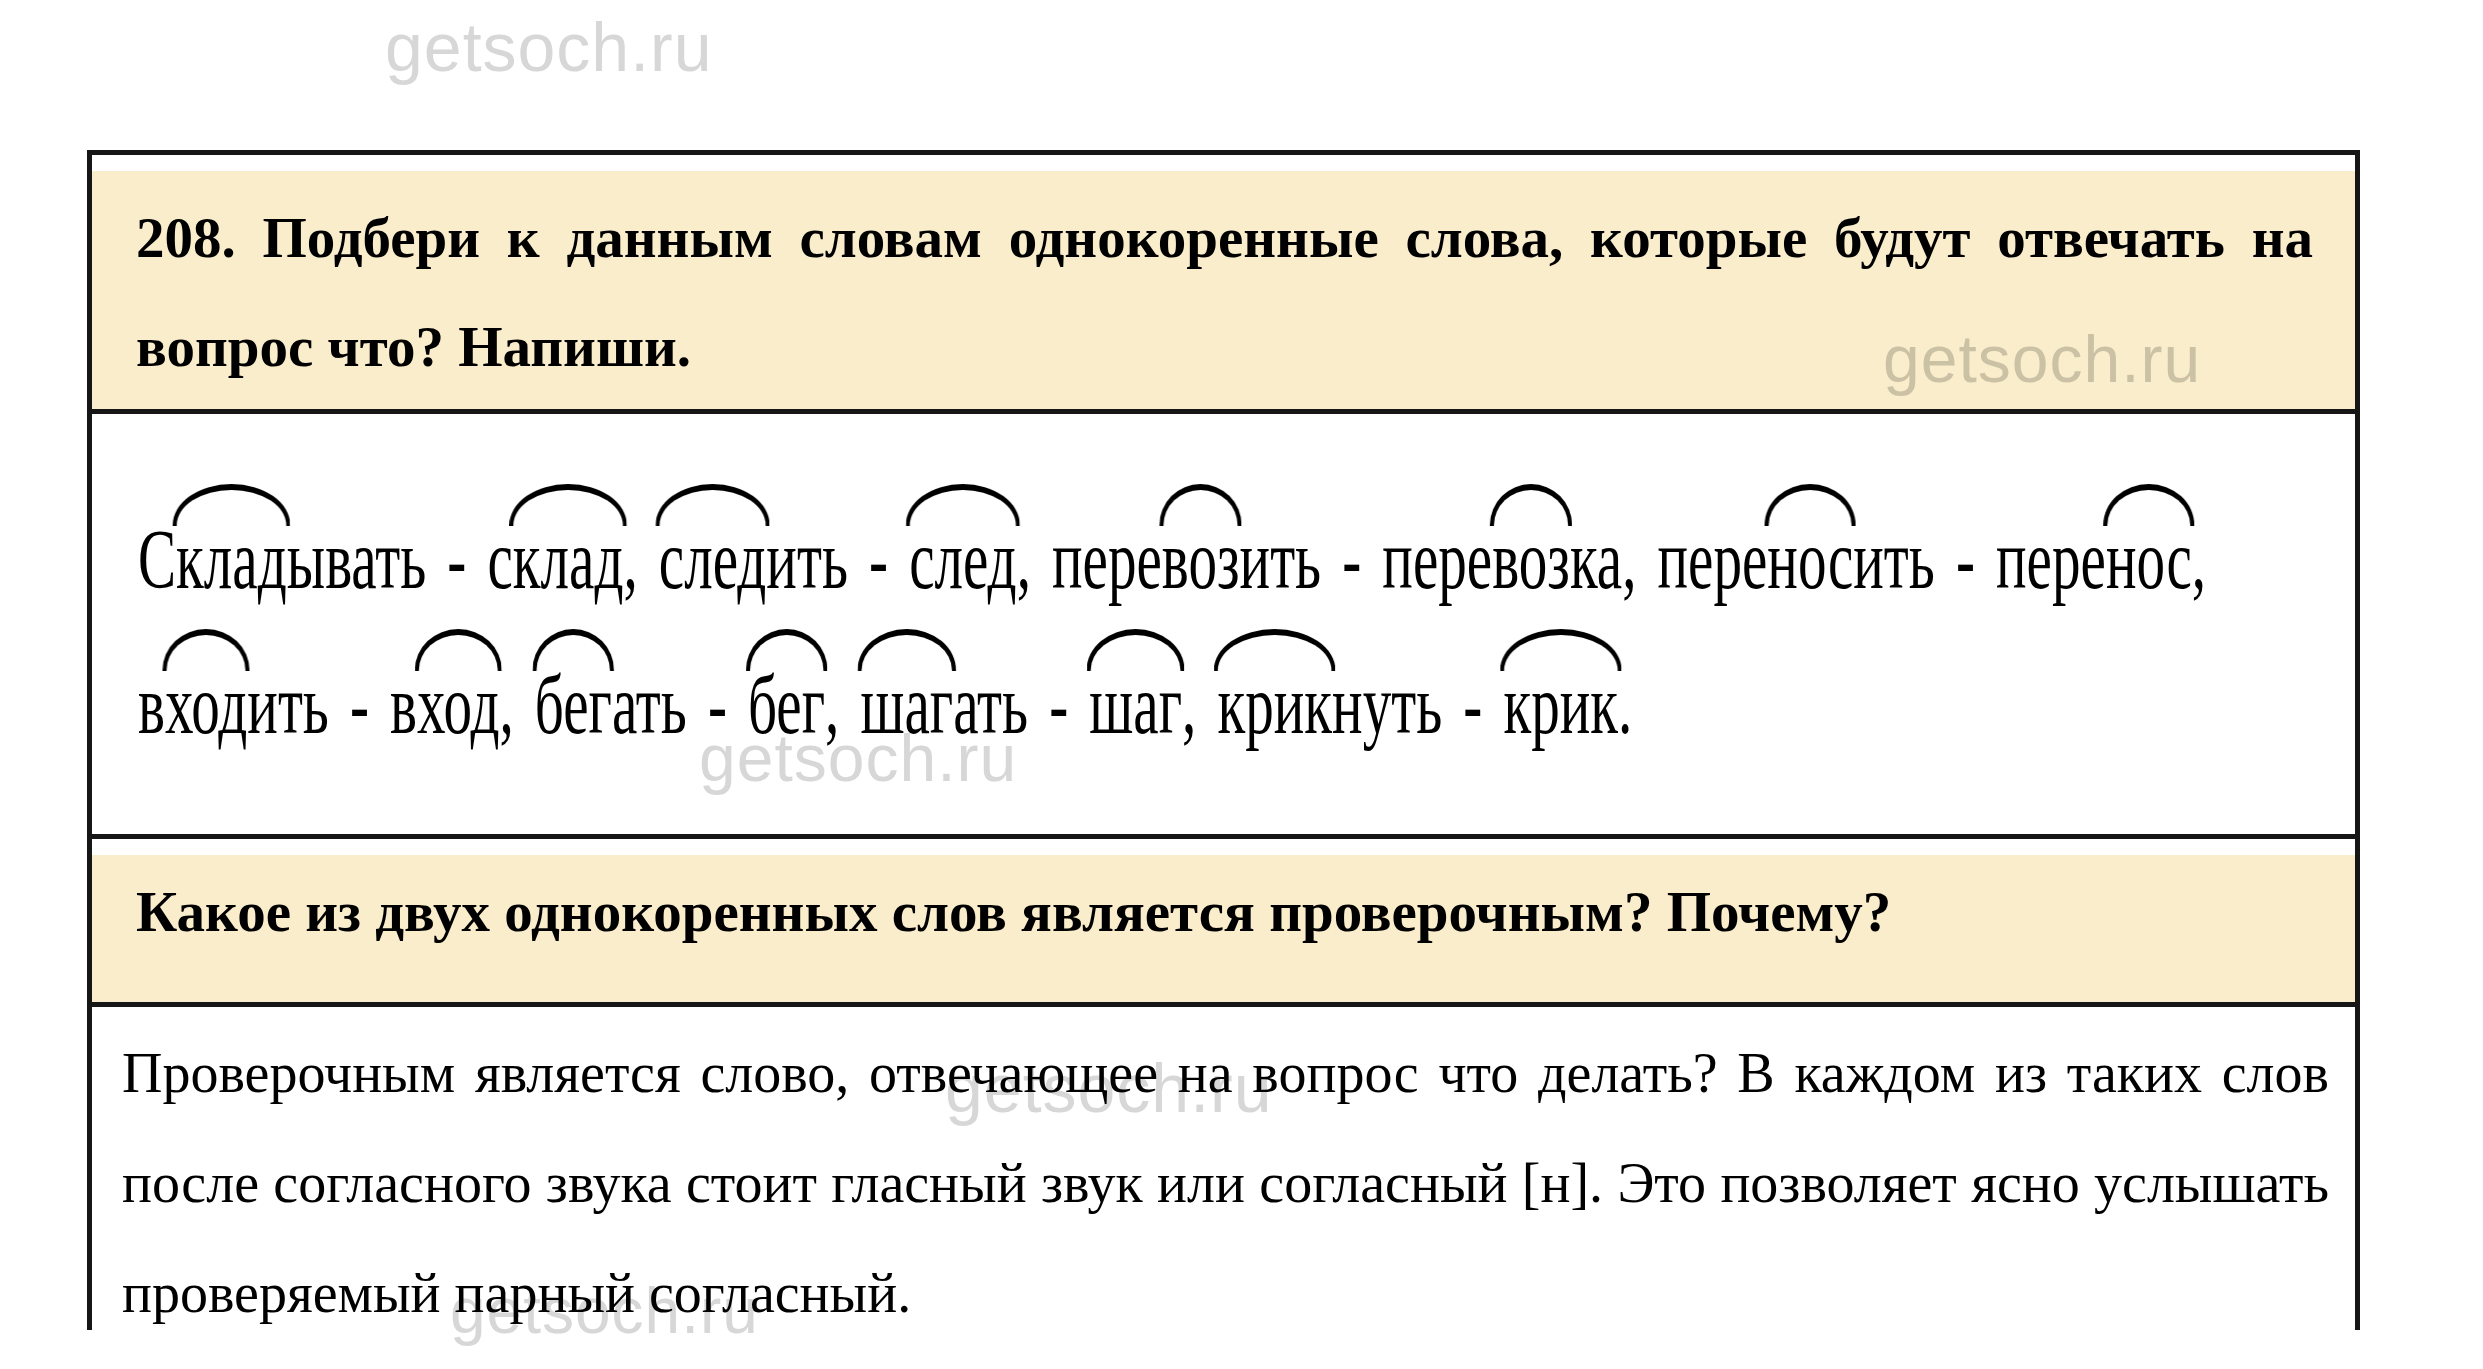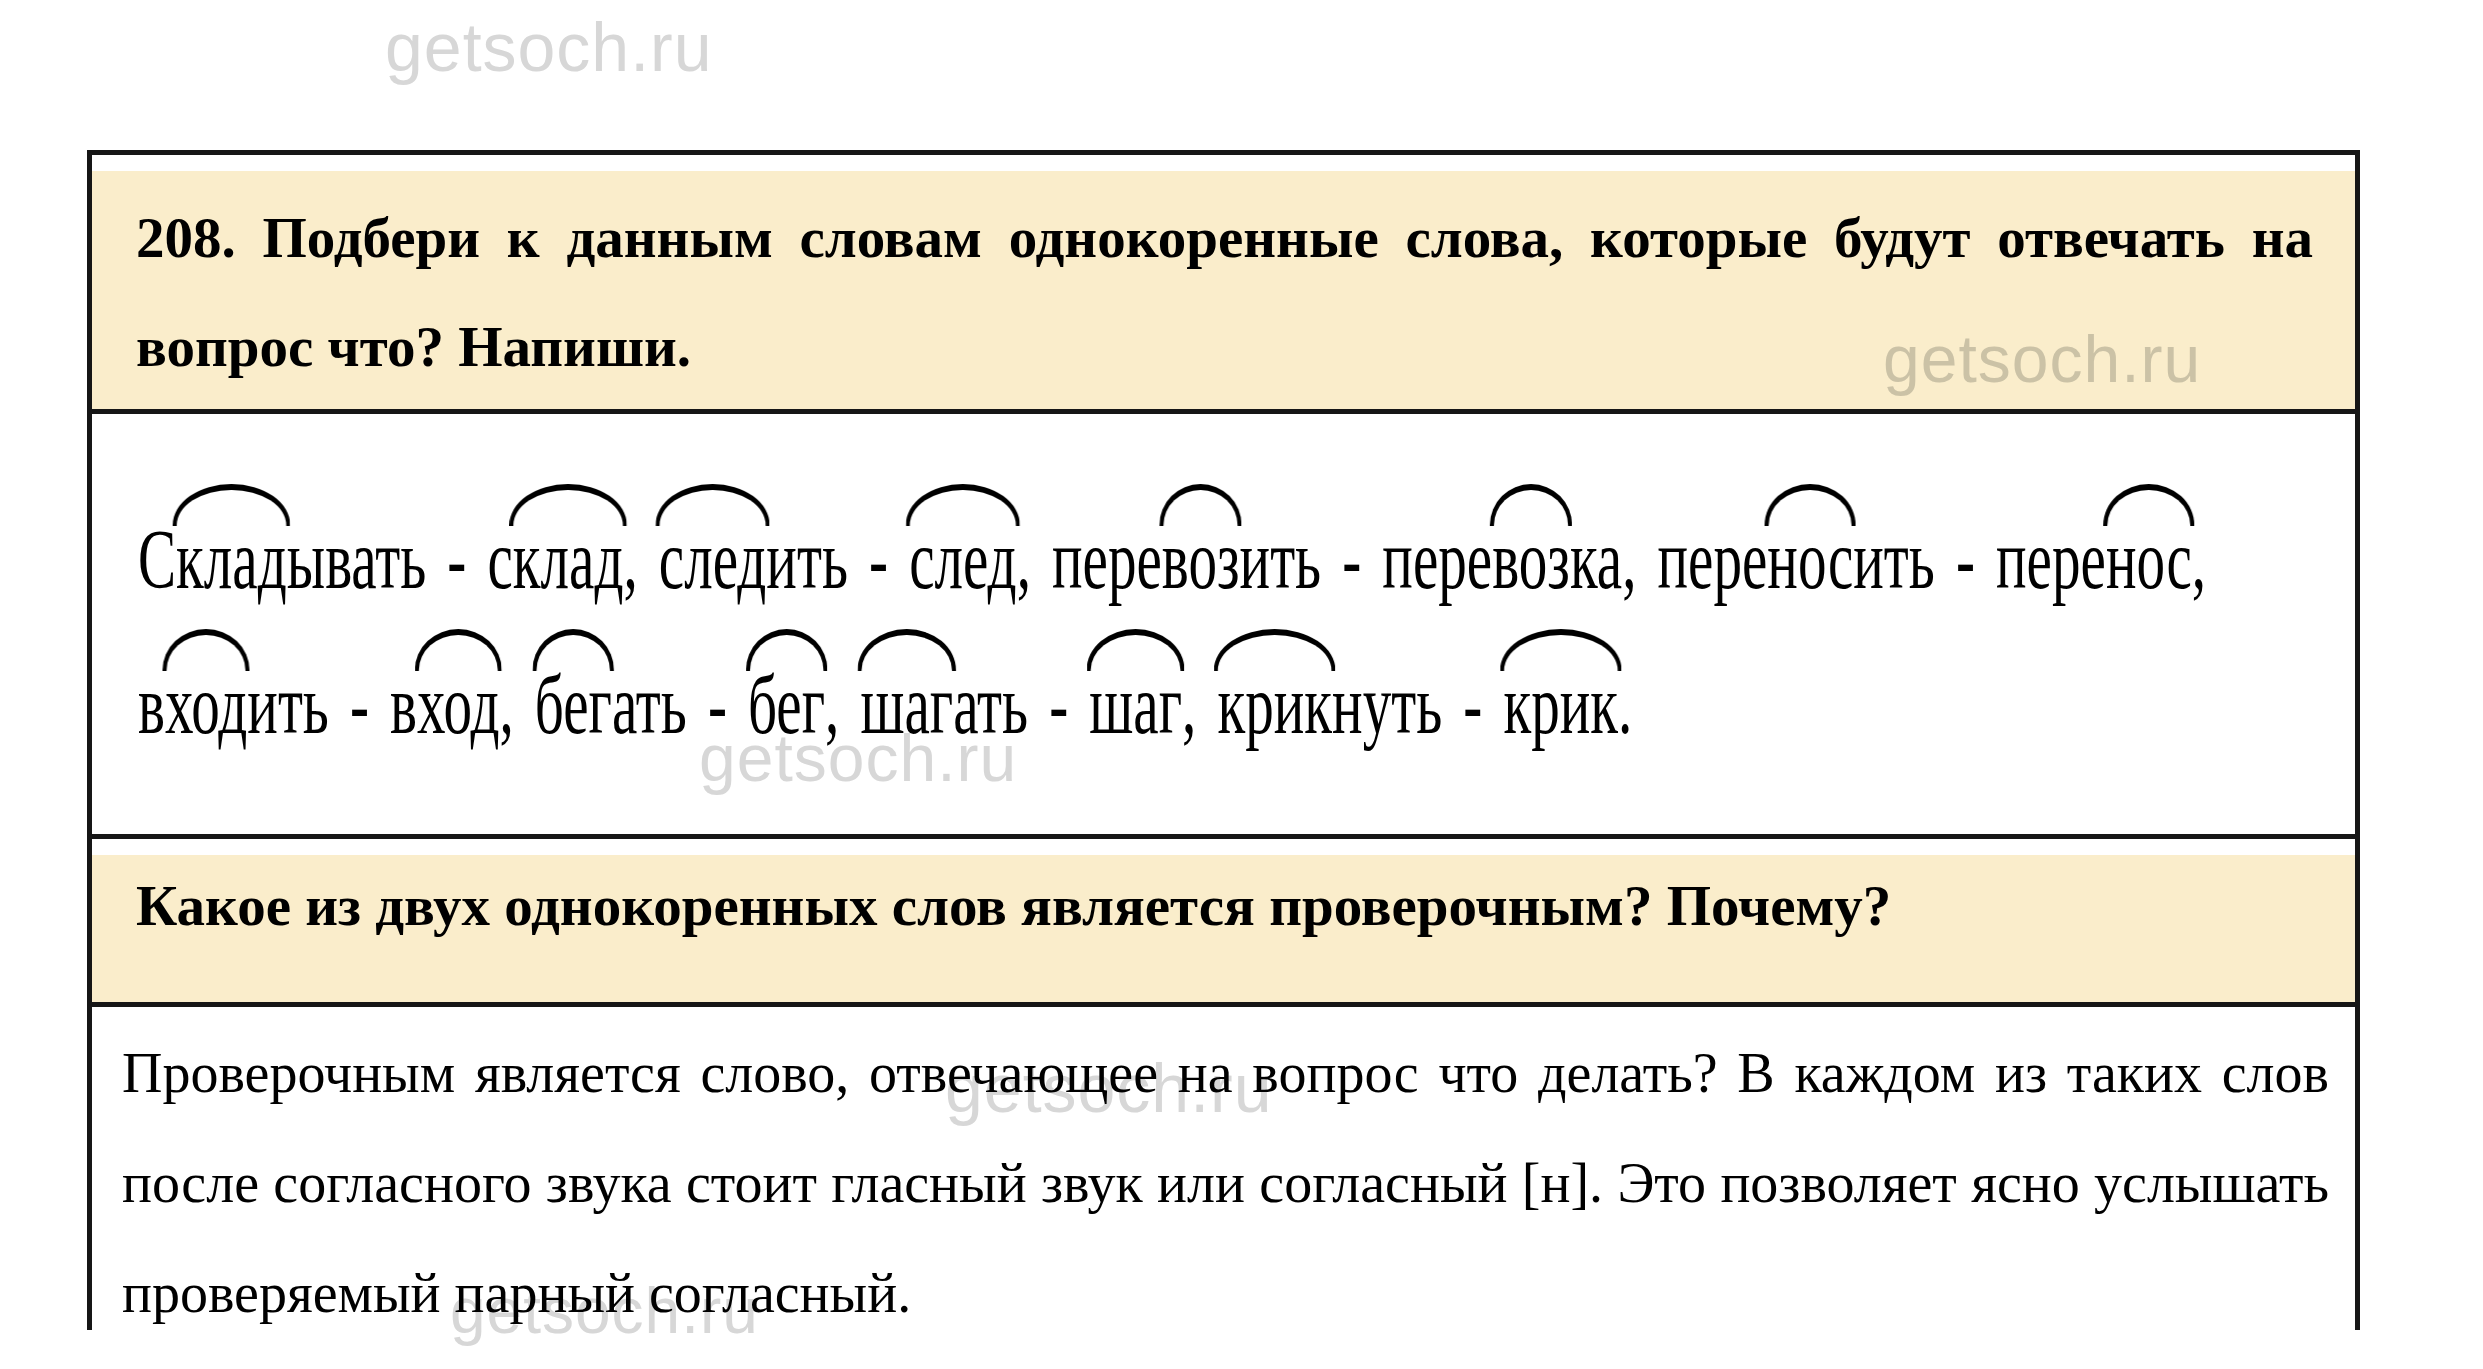--- a/index.html
+++ b/index.html
@@ -41,21 +41,21 @@
   .sec-answer{height:420px;border-bottom:5px solid var(--border);background:#fff}
   .sec-question{height:147px;border-bottom:5px solid var(--border);background:var(--yellow)}
   .sec-explanation{height:350px;background:#fff}
 
   .task-text{
     margin:16px;padding:12px 26px 0 28px;
     font-size:57px;font-weight:bold;line-height:109px;
     text-align:justify;text-align-last:left;
     position:relative;z-index:1;
   }
-  .sec-question .task-text{padding-top:10px;line-height:82px}
+  .sec-question .task-text{padding-top:16px;line-height:82px}
 
   .expl-text{
     margin:2px;padding:9px 24px 0 28px;
     font-size:56px;font-weight:normal;line-height:110px;
     text-align:justify;text-align-last:left;
     position:relative;z-index:1;
   }
 
   .answer-line{
     position:absolute;left:46px;

